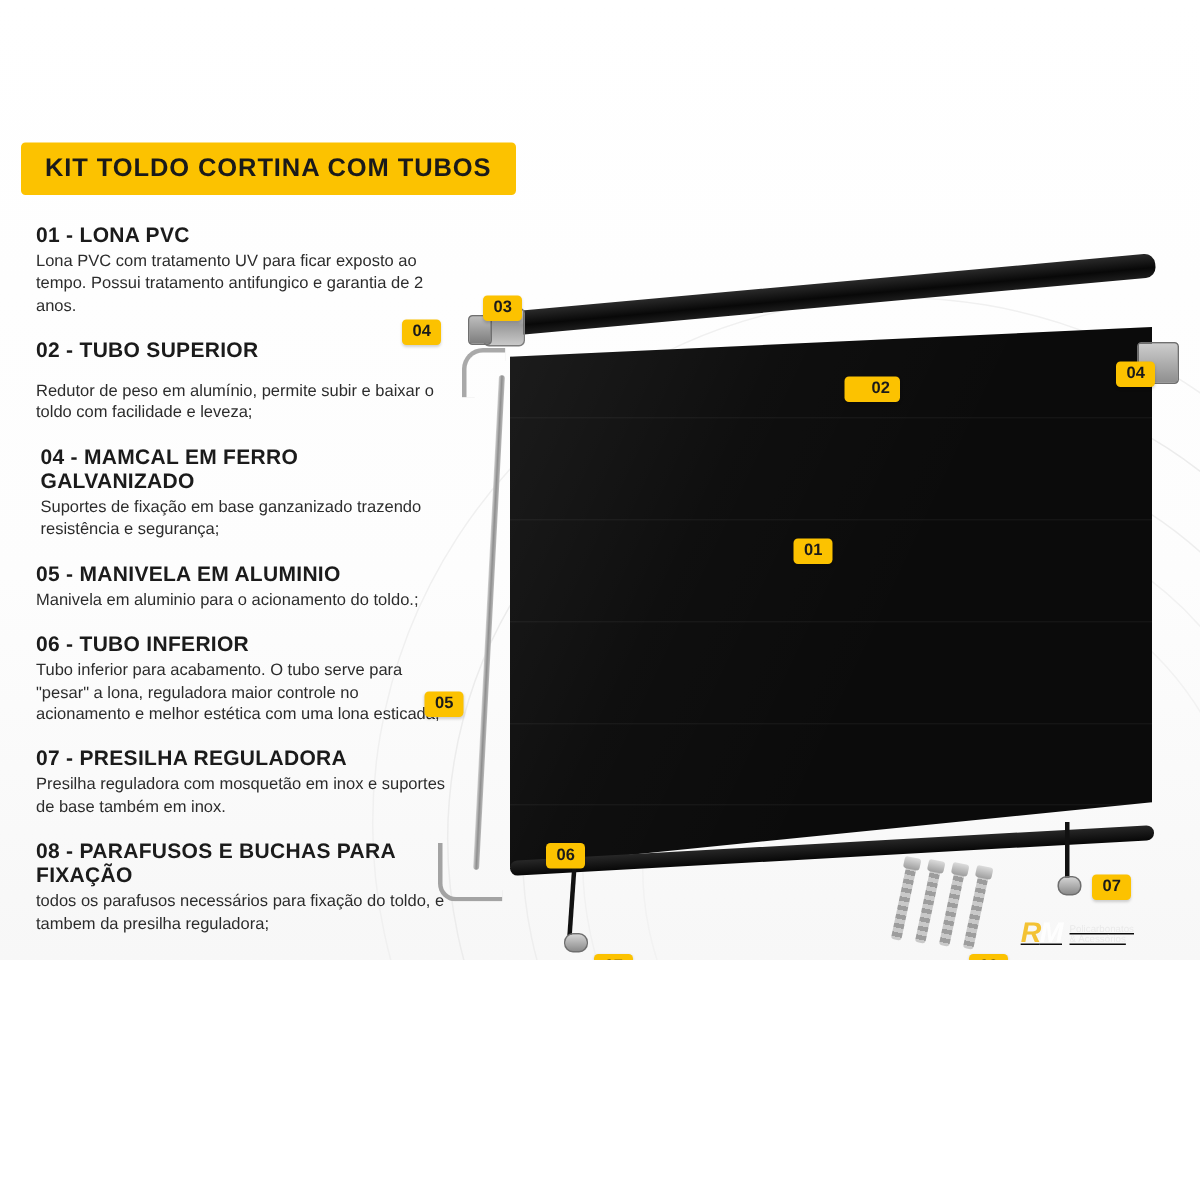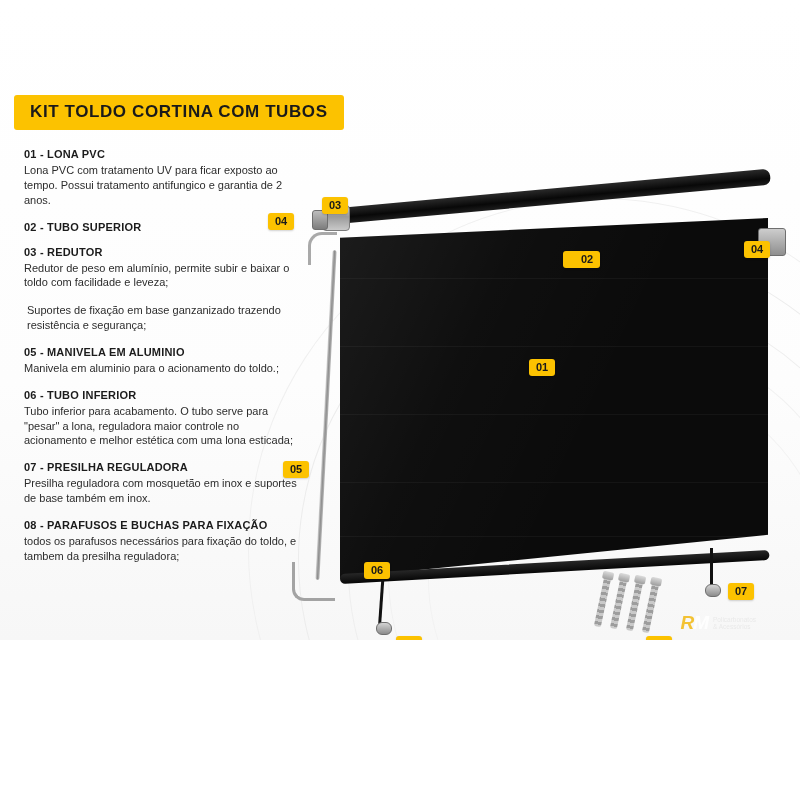--- a/index.html
+++ b/index.html
@@ -55,21 +55,21 @@
   
   .text-col {
     position: absolute;
     left: 24px;
     top: 148px;
     width: 280px;
   }
   .item { margin-bottom: 13px; }
   .item h3 {
     margin: 0 0 3px 0;
-    font-size: 11px;
+    font-size: 14px;
     font-weight: bold;
     color: #1b1b1b;
     letter-spacing: 0.2px;
   }
   .item p {
     margin: 0;
     font-size: 11px;
     line-height: 1.35;
     color: #2c2c2c;
   }
@@ -269,20 +269,21 @@
   
   .rm-logo {
     position: absolute;
     right: 34px;
     bottom: 46px;
     display: flex;
     align-items: center;
     gap: 5px;
     z-index: 9;
     opacity: 0.95;
+    text-decoration: underline;
   }
   .rm-logo .mark {
     font-size: 19px;
     font-weight: bold;
     font-style: italic;
     color: #ffffff;
     letter-spacing: -1px;
   }
   .rm-logo .mark .r { color: #f3c02a; }
   .rm-logo .lines { line-height: 1.15; }
@@ -308,24 +309,24 @@
 
   <div class="text-col">
     <div class="item i1">
       <h3>01 - LONA PVC</h3>
       <p>Lona PVC com tratamento UV para ficar exposto ao tempo. Possui tratamento antifungico e garantia de 2 anos.</p>
     </div>
     <div class="item i2">
       <h3>02 - TUBO SUPERIOR</h3>
     </div>
     <div class="item i3">
-      <h3>03 - REDUTOR</h3>
       <p>Redutor de peso em alumínio, permite subir e baixar o toldo com facilidade e leveza;</p>
     </div>
     <div class="item i4">
+      <h3>04 - MAMCAL  EM FERRO GALVANIZADO</h3>
       <p>Suportes de fixação em base ganzanizado trazendo  resistência e segurança;</p>
     </div>
     <div class="item i5">
       <h3>05 - MANIVELA EM ALUMINIO</h3>
       <p>Manivela em aluminio para o acionamento do toldo.;</p>
     </div>
     <div class="item i6">
       <h3>06 - TUBO INFERIOR</h3>
       <p>Tubo inferior para acabamento. O tubo serve para "pesar" a lona, reguladora maior controle no acionamento e melhor estética com uma lona esticada;</p>
     </div>

